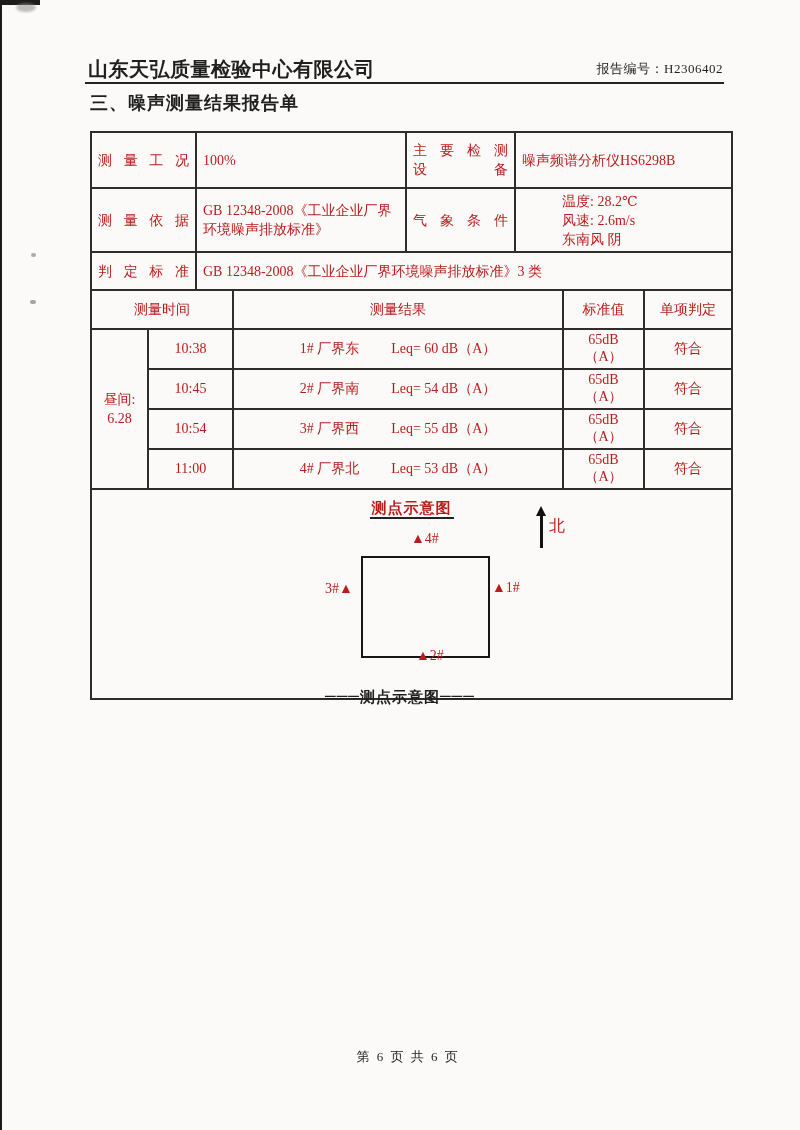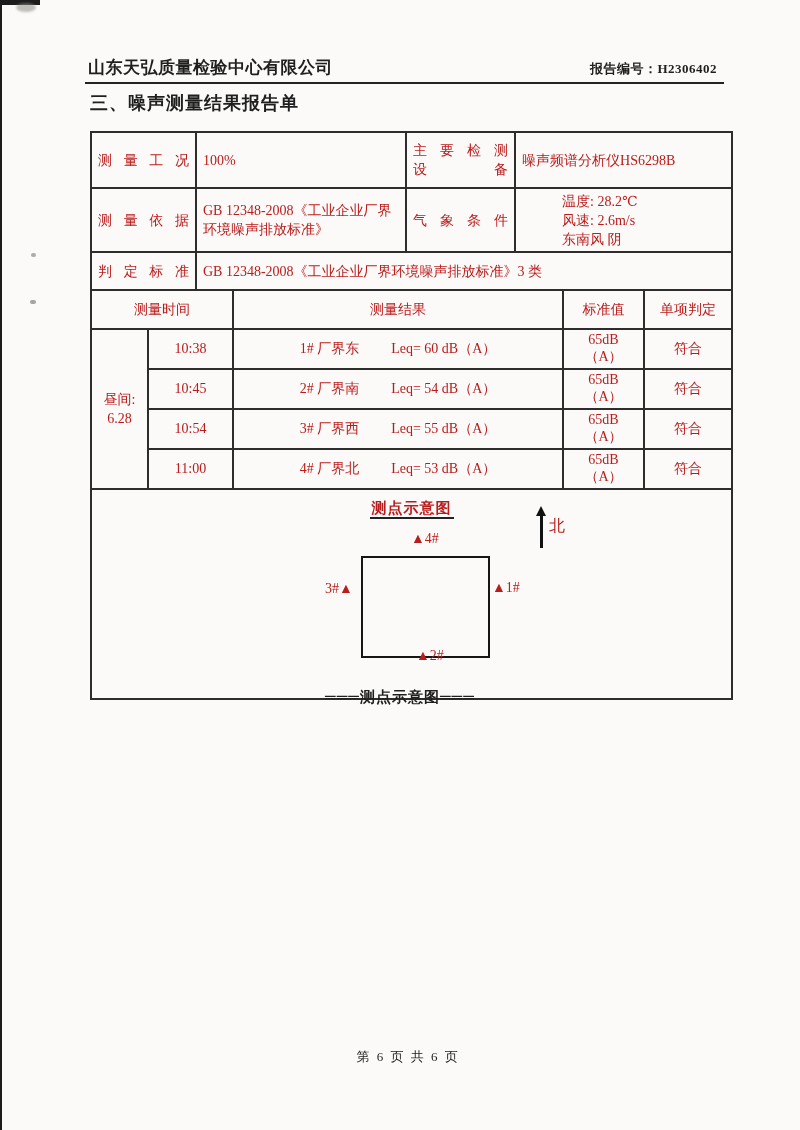--- a/index.html
+++ b/index.html
@@ -11,23 +11,23 @@
   
   .edge-left{position:absolute;left:0;top:0;width:2px;height:1130px;background:#1c1c1c;}
   .edge-top{position:absolute;left:0;top:0;width:40px;height:5px;background:#1c1c1c;}
   .edge-top-blur{position:absolute;left:16px;top:3px;width:20px;height:9px;background:#8d8d89;opacity:.55;border-radius:50%;filter:blur(1px);}
   .speck1{position:absolute;left:31px;top:253px;width:5px;height:4px;background:#9a9a96;border-radius:2px;opacity:.8;}
   .speck2{position:absolute;left:30px;top:300px;width:6px;height:4px;background:#8f8f8b;border-radius:2px;opacity:.8;}
   
   .company{
     position:absolute;left:88px;top:56px;
     font-family:"Liberation Sans","DejaVu Sans",sans-serif;
-    font-weight:bold;font-size:17px;letter-spacing:.5px;
-  }
-  .repno{position:absolute;right:83px;top:60px;font-weight:bold;font-size:13px;letter-spacing:.5px;}
+    font-weight:bold;font-size:20px;letter-spacing:.5px;
+  }
+  .repno{position:absolute;right:77px;top:60px;font-weight:normal;font-size:13px;letter-spacing:.5px;}
   .hdr-rule{position:absolute;left:85px;top:82px;width:639px;height:2px;background:#232323;}
   .doc-title{
     position:absolute;left:90px;top:91px;margin:0;
     font-family:"Liberation Sans","DejaVu Sans",sans-serif;
     font-weight:bold;font-size:18px;letter-spacing:1px;
   }
   
   table.main{
     position:absolute;left:90px;top:131px;width:641px;
     border-collapse:collapse;table-layout:fixed;

